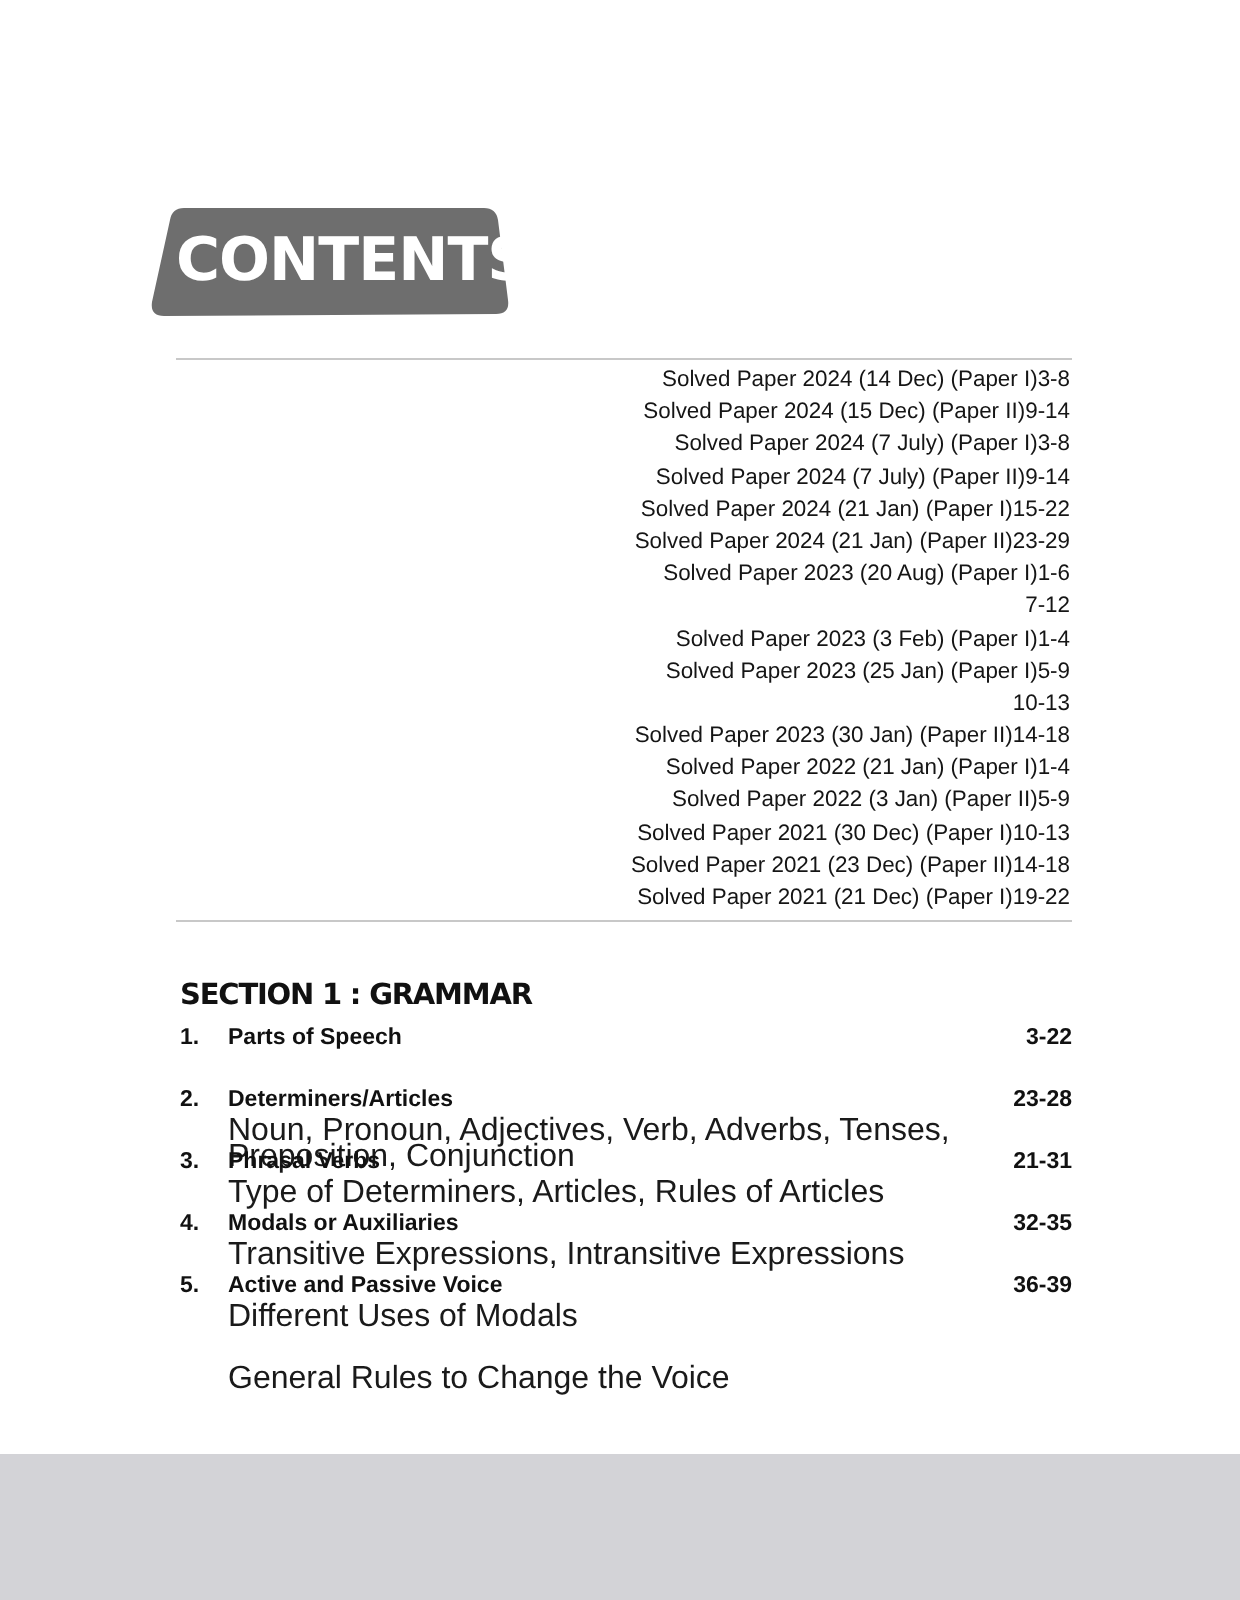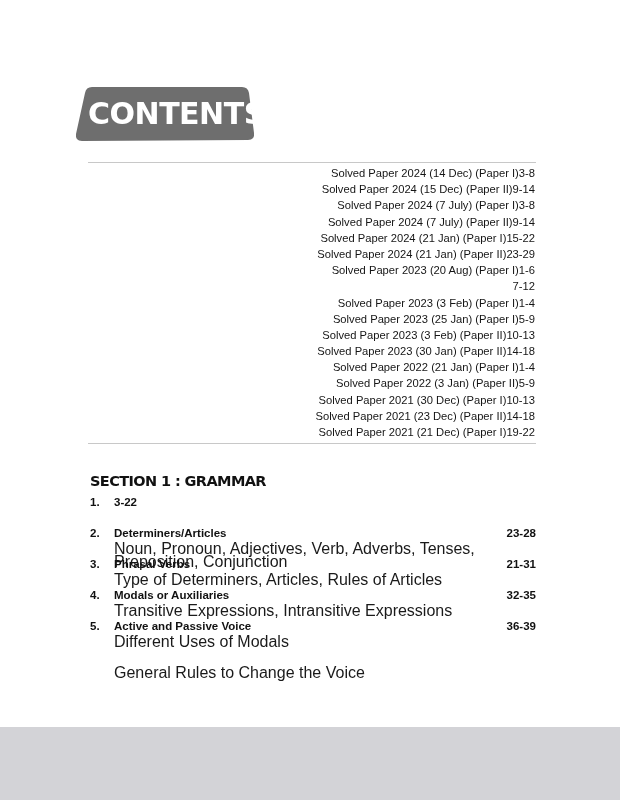--- a/index.html
+++ b/index.html
@@ -10,21 +10,21 @@
     background: #ffffff;
     overflow: hidden;
   }
   body {
     position: relative;
     font-family: "Liberation Sans", "DejaVu Sans", sans-serif;
     color: #1a1a1a;
   }
   .page {
     position: absolute;
-    left: 0; top: 0;
+    left: 0; top: 17px;
     width: 620px;
     height: 727px;
     background: #ffffff;
   }
   .bottom-band {
     position: absolute;
     left: 0; top: 727px;
     width: 620px;
     height: 73px;
     background: #d3d3d7;
@@ -178,21 +178,20 @@
         </div>
       <div class="paper-row">
           <span>Solved Paper 2023 (3 Feb) (Paper I)</span>
           <span class="pages">1-4</span>
         </div>
       <div class="paper-row">
           <span>Solved Paper 2023 (25 Jan) (Paper I)</span>
           <span class="pages">5-9</span>
         </div>
       <div class="paper-row">
-          <span>Solved Paper 2023 (3 Feb) (Paper II)</span>
           <span class="pages">10-13</span>
         </div>
       <div class="paper-row">
           <span>Solved Paper 2023 (30 Jan) (Paper II)</span>
           <span class="pages">14-18</span>
         </div>
       <div class="paper-row">
           <span>Solved Paper 2022 (21 Jan) (Paper I)</span>
           <span class="pages">1-4</span>
         </div>
@@ -215,20 +214,21 @@
     </div>
     <div class="rule"></div>
   </div>
 
   <div class="section">
     <div class="section-title">SECTION 1 : GRAMMAR</div>
 
     <div class="chapter">
       <div class="chapter-head">
         <span class="chapter-num">1.</span>
+        <span class="chapter-title">Parts of Speech</span>
         <span class="chapter-pages">3-22</span>
       </div>
       <div class="chapter-sub">Noun, Pronoun, Adjectives, Verb, Adverbs, Tenses, Preposition, Conjunction</div>
     </div>
 
     <div class="chapter">
       <div class="chapter-head">
         <span class="chapter-num">2.</span>
         <span class="chapter-title">Determiners/Articles</span>
         <span class="chapter-pages">23-28</span>

